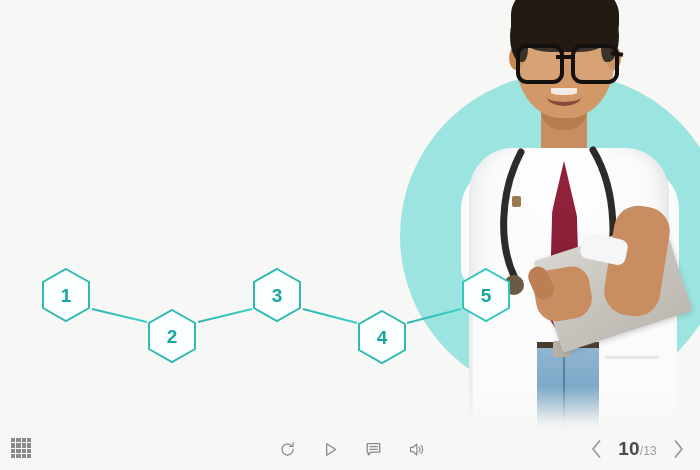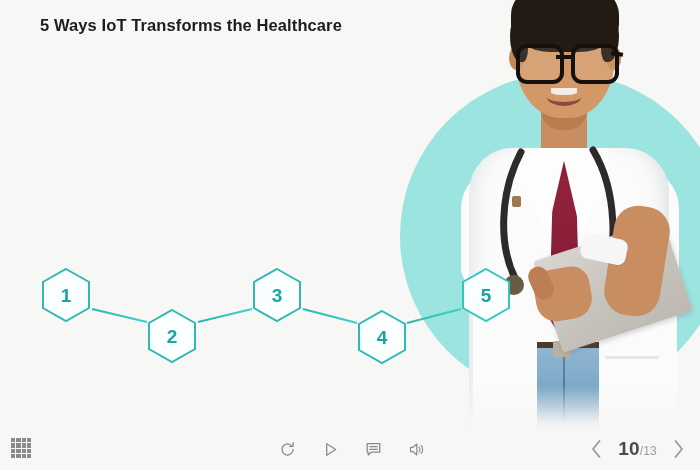--- a/index.html
+++ b/index.html
@@ -356,21 +356,20 @@
     font-size: 19px;
     font-weight: bold;
     color: #4a4a4a;
   }
 </style>
 </head>
 <body>
 
 <div id="slide">
 
-  <div id="slide-title">5 Ways IoT Transforms the Healthcare</div>
 
   <div class="hero">
     <div class="hero-circle"></div>
 
     <div class="photo">
       <div class="coat-shoulder-l"></div>
       <div class="coat-shoulder-r"></div>
 
       <div class="neck"></div>
       <div class="neck-shadow"></div>

